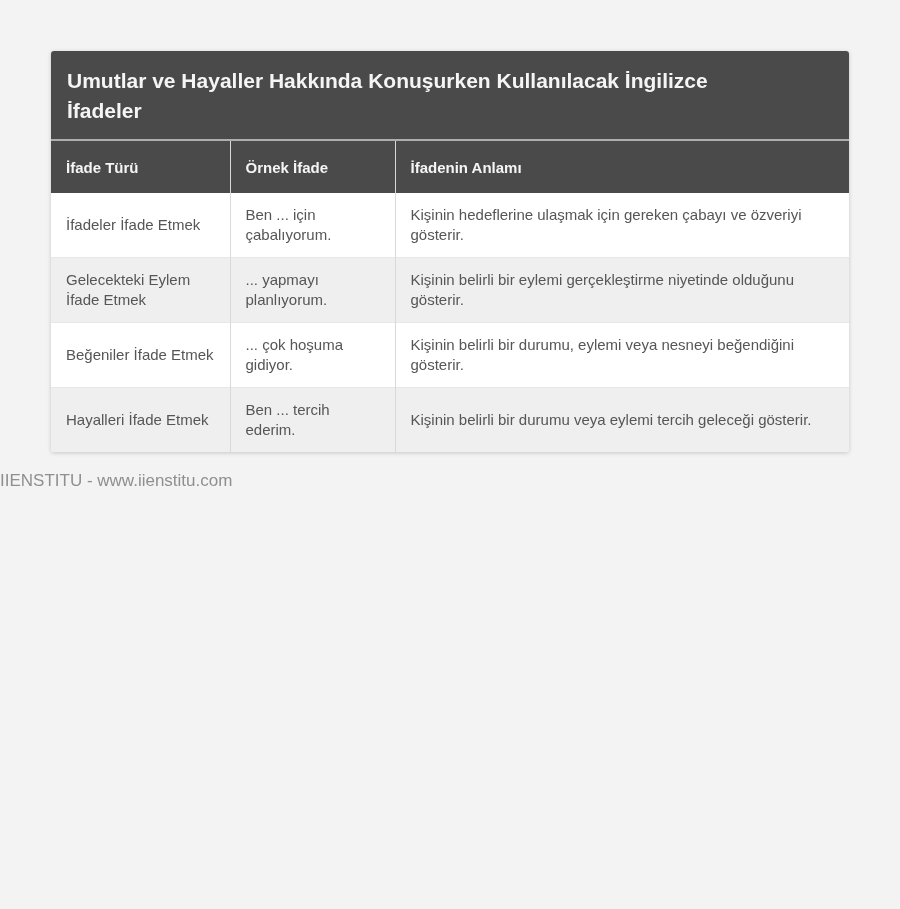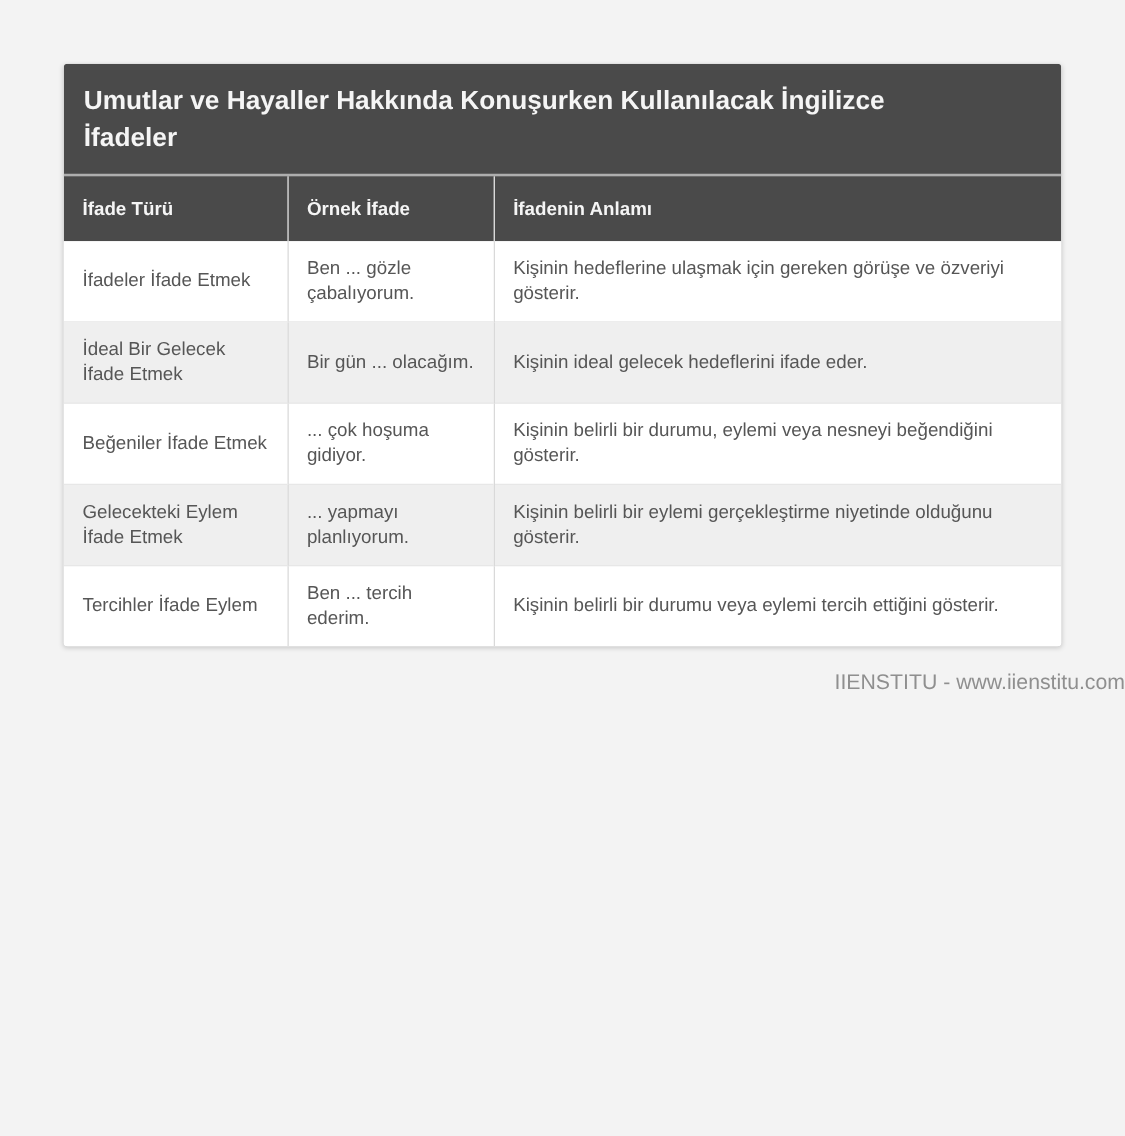--- a/index.html
+++ b/index.html
@@ -65,21 +65,21 @@
     font-size: 15px;
     line-height: 20px;
     padding: 12px 12px 12px 15px;
     vertical-align: middle;
   }
   tbody tr { background: var(--row-bg); }
   tbody tr:nth-child(even) { background: var(--row-alt-bg); }
   tbody tr + tr td { border-top: 1px solid var(--row-line); }
   .footer {
     margin-top: 19px;
-    text-align: right;
+    text-align: left;
     color: var(--footer-text);
     font-size: 17px;
   }
 </style>
 </head>
 <body>
 
 <div class="card">
   <div class="card-header">Umutlar ve Hayaller Hakkında Konuşurken Kullanılacak İngilizce İfadeler</div>
   <table>
@@ -91,40 +91,35 @@
     <thead>
       <tr>
         <th>İfade Türü</th>
         <th>Örnek İfade</th>
         <th>İfadenin Anlamı</th>
       </tr>
     </thead>
     <tbody>
       <tr>
         <td>İfadeler İfade Etmek</td>
-        <td>Ben ... gözle çabalıyorum.</td>
-        <td>Kişinin hedeflerine ulaşmak için gereken görüşe ve özveriyi gösterir.</td>
+        <td>Ben ... için çabalıyorum.</td>
+        <td>Kişinin hedeflerine ulaşmak için gereken çabayı ve özveriyi gösterir.</td>
       </tr>
       <tr>
-        <td>İdeal Bir Gelecek İfade Etmek</td>
-        <td>Bir gün ... olacağım.</td>
-        <td>Kişinin ideal gelecek hedeflerini ifade eder.</td>
+        <td>Gelecekteki Eylem İfade Etmek</td>
+        <td>... yapmayı planlıyorum.</td>
+        <td>Kişinin belirli bir eylemi gerçekleştirme niyetinde olduğunu gösterir.</td>
       </tr>
       <tr>
         <td>Beğeniler İfade Etmek</td>
         <td>... çok hoşuma gidiyor.</td>
         <td>Kişinin belirli bir durumu, eylemi veya nesneyi beğendiğini gösterir.</td>
       </tr>
       <tr>
-        <td>Gelecekteki Eylem İfade Etmek</td>
-        <td>... yapmayı planlıyorum.</td>
-        <td>Kişinin belirli bir eylemi gerçekleştirme niyetinde olduğunu gösterir.</td>
-      </tr>
-      <tr>
-        <td>Tercihler İfade Eylem</td>
+        <td>Hayalleri İfade Etmek</td>
         <td>Ben ... tercih ederim.</td>
-        <td>Kişinin belirli bir durumu veya eylemi tercih ettiğini gösterir.</td>
+        <td>Kişinin belirli bir durumu veya eylemi tercih geleceği gösterir.</td>
       </tr>
     </tbody>
   </table>
 </div>
 
 <div class="footer">IIENSTITU - www.iienstitu.com</div>
 
 </body></html>

